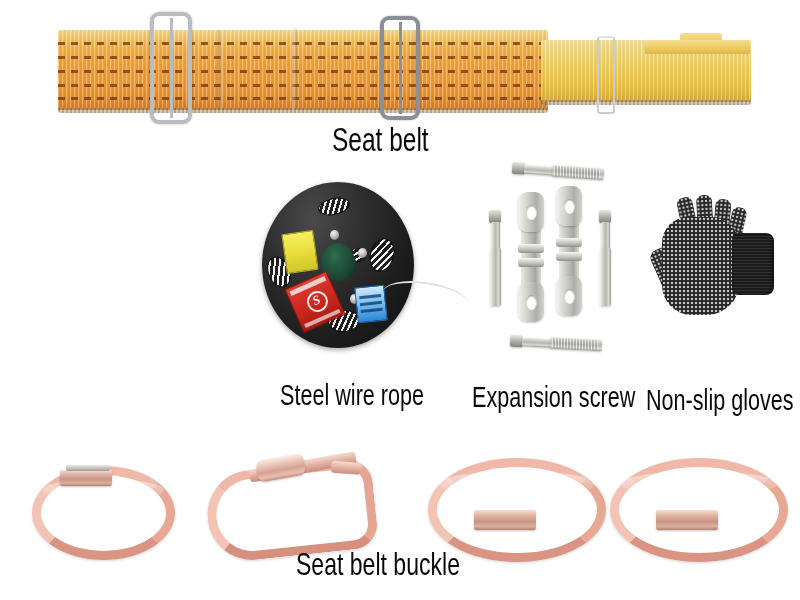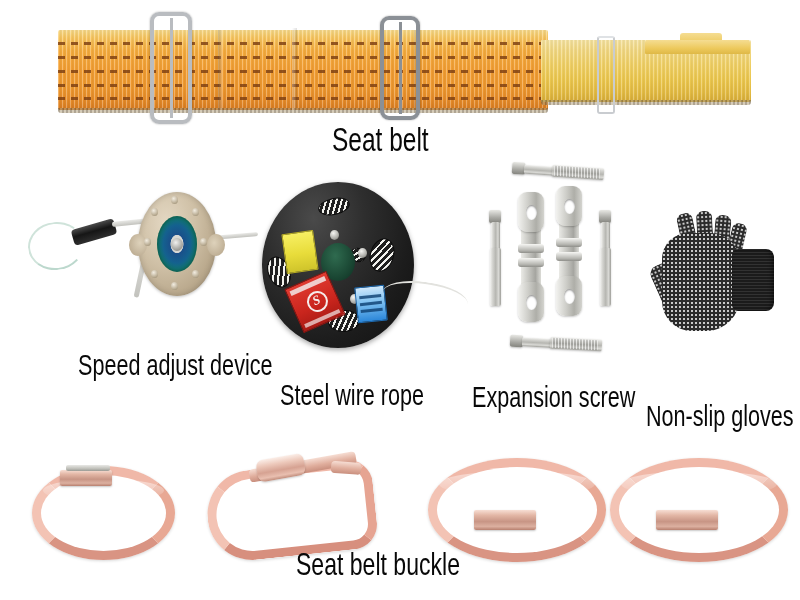--- a/index.html
+++ b/index.html
@@ -328,21 +328,21 @@
     background: linear-gradient(to right, #eaeae6 0%, #c4c4bf 40%, #a5a5a0 72%, #dcdcd7 100%);
   }
   .bracket .ridge {
     position: absolute;
     left: 0; width: 26px; height: 9px;
     background: linear-gradient(to bottom, #f6f6f3, #b7b7b2 70%, #8f8f8a);
     border-radius: 3px;
   }
 
   
-  #glove-group { left: 650px; top: 211px; width: 145px; height: 165px; }
+  #glove-group { left: 650px; top: 195px; width: 145px; height: 165px; }
   .glove-part {
     position: absolute;
     background: #2b2b2b;
     background-image:
       radial-gradient(circle, #cfcfcf 0.7px, rgba(0,0,0,0) 0.9px);
     background-size: 4px 4px;
   }
   .glove-palm {
     position: absolute;
     left: 12px; top: 22px;
@@ -463,49 +463,20 @@
 
     <div class="slider-loop dark" style="left:380px; top:16px; width:32px; height:96px;">
       <div class="bar"></div>
     </div>
 
     <div class="wire-clip" style="left:597px; top:36px; width:14px; height:74px;"></div>
 
     <div class="label" style="left:332px; top:122px; font-size:34px;">Seat belt</div>
   </div>
 
-  <div class="part" id="speed-device">
-
-    <div class="sd-cable" style="left:8px; top:32px; width:52px; height:44px; transform:rotate(-6deg);"></div>
-
-    <div class="sd-grip" style="left:52px; top:34px; width:44px; height:16px;"></div>
-
-    <div class="sd-lead" style="left:92px; top:30px; width:38px; height:5px; transform:rotate(-6deg);"></div>
-
-    <div class="sd-lead" style="left:120px; top:46px; width:5px; height:62px; transform:rotate(12deg); border-radius:3px;"></div>
-
-    <div class="sd-lead" style="left:192px; top:44px; width:46px; height:4px; transform:rotate(-5deg);"></div>
-
-    <div class="sd-disc">
-      <div class="sd-rivet" style="left:33px; top:4px;"></div>
-      <div class="sd-rivet" style="left:13px; top:16px;"></div>
-      <div class="sd-rivet" style="left:54px; top:16px;"></div>
-      <div class="sd-rivet" style="left:6px;  top:46px;"></div>
-      <div class="sd-rivet" style="left:62px; top:46px;"></div>
-      <div class="sd-rivet" style="left:13px; top:78px;"></div>
-      <div class="sd-rivet" style="left:54px; top:78px;"></div>
-      <div class="sd-rivet" style="left:33px; top:90px;"></div>
-
-      <div class="sd-dial">
-        <div class="sd-hub"></div>
-      </div>
-    </div>
-
-    <div class="label" style="left:58px; top:160px; font-size:30px;">Speed adjust device</div>
-  </div>
 
   <div class="part" id="wire-spool">
 
     <div class="spool-body">
 
       <div class="rope-coil" style="left:56px; top:16px; width:30px; height:15px; transform:rotate(-12deg);"></div>
       <div class="rope-coil" style="left:6px;  top:74px; width:20px; height:30px; transform:rotate(-22deg);"></div>
       <div class="rope-coil" style="left:108px; top:56px; width:22px; height:32px; transform:rotate(16deg);"></div>
       <div class="rope-coil" style="left:66px; top:128px; width:30px; height:20px; transform:rotate(-4deg);"></div>
       <div class="rope-coil" style="left:88px; top:66px; width:14px; height:12px; transform:rotate(30deg);"></div>

